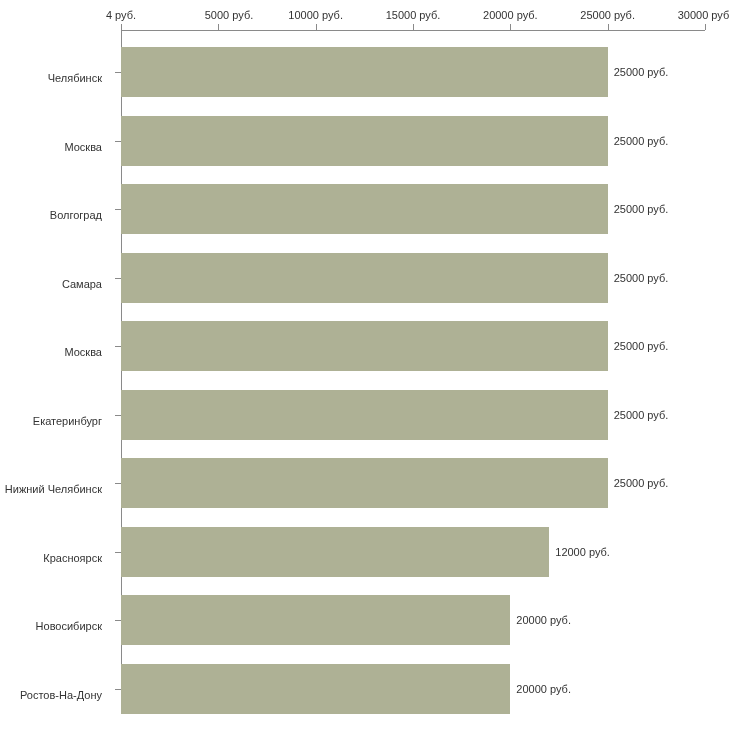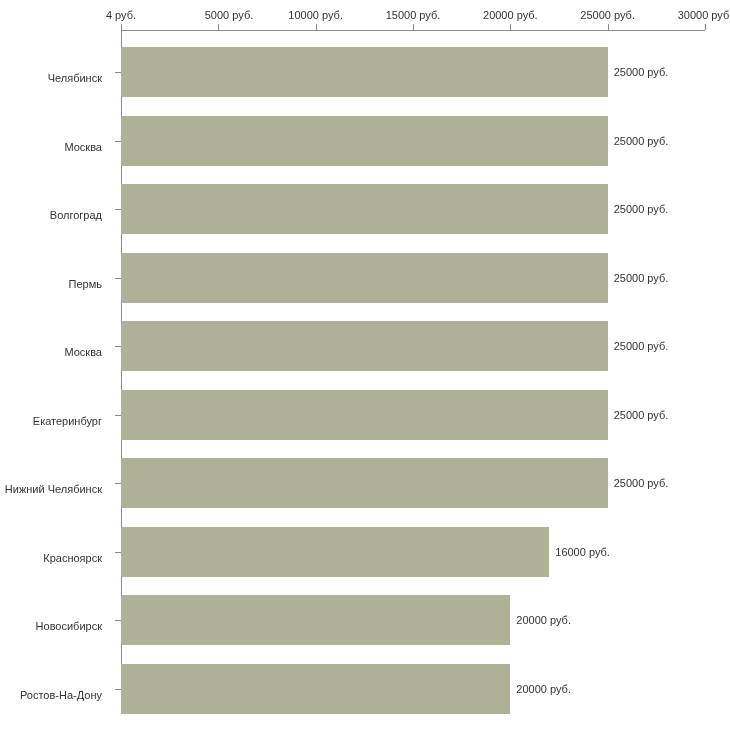--- a/index.html
+++ b/index.html
@@ -114,21 +114,21 @@
       <div class="cat-tick" style="top: 140.75px;"></div>
       <div class="cat-label-wrap" style="top: 140.75px;">
         <div class="cat-label">Москва</div>
       </div>
       <div class="cat-tick" style="top: 209.25px;"></div>
       <div class="cat-label-wrap" style="top: 209.25px;">
         <div class="cat-label">Волгоград</div>
       </div>
       <div class="cat-tick" style="top: 277.75px;"></div>
       <div class="cat-label-wrap" style="top: 277.75px;">
-        <div class="cat-label">Пермь</div>
+        <div class="cat-label">Самара</div>
       </div>
       <div class="cat-tick" style="top: 346.25px;"></div>
       <div class="cat-label-wrap" style="top: 346.25px;">
         <div class="cat-label">Москва</div>
       </div>
       <div class="cat-tick" style="top: 414.75px;"></div>
       <div class="cat-label-wrap" style="top: 414.75px;">
         <div class="cat-label">Екатеринбург</div>
       </div>
       <div class="cat-tick" style="top: 483.25px;"></div>
@@ -157,19 +157,19 @@
       <div class="bar-label" style="left: 613.667px; top: 209.25px;">25000 руб.</div>
       <div class="bar" style="left: 121px; top: 252.75px; width: 486.667px; height: 50px; background: rgb(174, 177, 149);"></div>
       <div class="bar-label" style="left: 613.667px; top: 277.75px;">25000 руб.</div>
       <div class="bar" style="left: 121px; top: 321.25px; width: 486.667px; height: 50px; background: rgb(174, 177, 149);"></div>
       <div class="bar-label" style="left: 613.667px; top: 346.25px;">25000 руб.</div>
       <div class="bar" style="left: 121px; top: 389.75px; width: 486.667px; height: 50px; background: rgb(174, 177, 149);"></div>
       <div class="bar-label" style="left: 613.667px; top: 414.75px;">25000 руб.</div>
       <div class="bar" style="left: 121px; top: 458.25px; width: 486.667px; height: 50px; background: rgb(174, 177, 149);"></div>
       <div class="bar-label" style="left: 613.667px; top: 483.25px;">25000 руб.</div>
       <div class="bar" style="left: 121px; top: 526.75px; width: 428.267px; height: 50px; background: rgb(174, 177, 149);"></div>
-      <div class="bar-label" style="left: 555.267px; top: 551.75px;">16000 руб.</div>
+      <div class="bar-label" style="left: 555.267px; top: 551.75px;">12000 руб.</div>
       <div class="bar" style="left: 121px; top: 595.25px; width: 389.333px; height: 50px; background: rgb(174, 177, 149);"></div>
       <div class="bar-label" style="left: 516.333px; top: 620.25px;">20000 руб.</div>
       <div class="bar" style="left: 121px; top: 663.75px; width: 389.333px; height: 50px; background: rgb(174, 177, 149);"></div>
       <div class="bar-label" style="left: 516.333px; top: 688.75px;">20000 руб.</div>
     </div>
 </div>
 
 </body></html>

